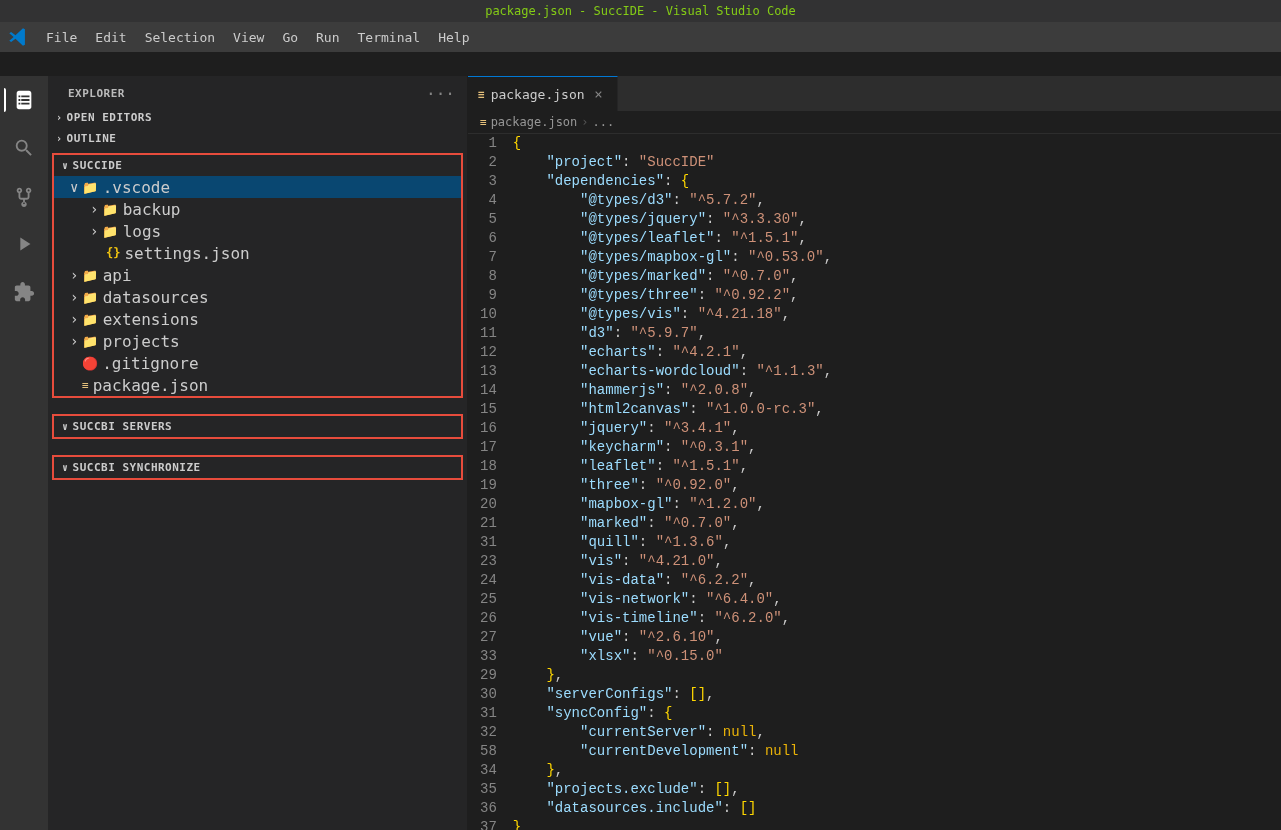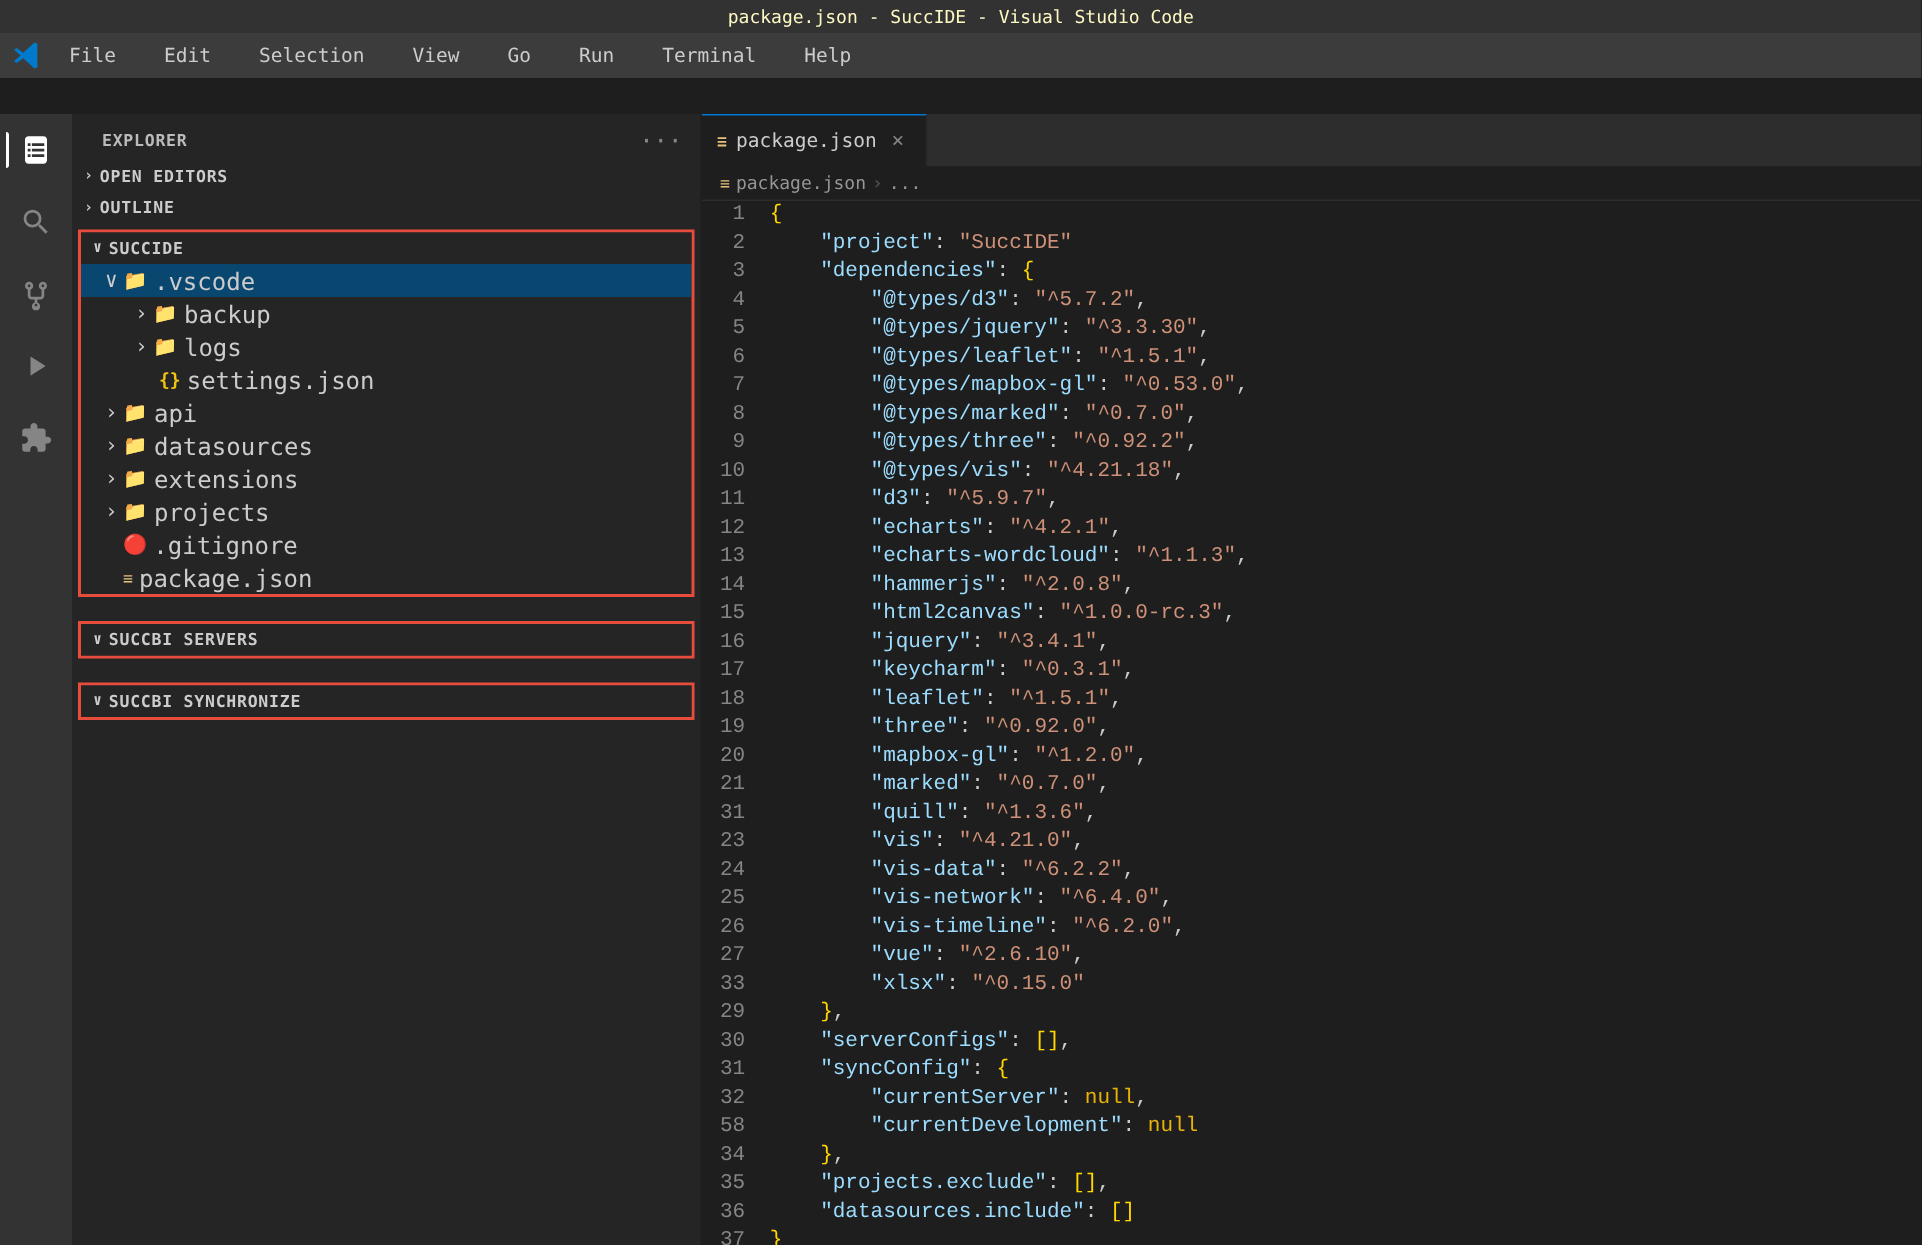--- a/index.html
+++ b/index.html
@@ -15,21 +15,21 @@
       flex-direction: column;
     }
 
     
     .title-bar {
       background: #323233;
       height: 22px;
       display: flex;
       align-items: center;
       justify-content: center;
-      color: #fef9c3;
+      color: #84cc16;
       font-size: 12px;
       flex-shrink: 0;
       position: relative;
     }
     .title-bar-text {
       position: absolute;
       left: 50%;
       transform: translateX(-50%);
       white-space: nowrap;
     }
@@ -301,21 +301,21 @@
   <span class="title-bar-text">package.json - SuccIDE - Visual Studio Code</span>
 </div>
 
 <div class="menu-bar">
 
   <div style="width:20px;height:20px;margin-right:8px;flex-shrink:0;">
     <svg viewBox="0 0 100 100" width="20" height="20">
       <path d="M74.8 6.4L37.3 40.7 15.6 25.3 6.4 30.7l21.9 19.3L6.4 69.3l9.2 5.4 21.7-15.4 37.5 34.3 9.8-4.7V11.1z" fill="#007ACC"></path>
     </svg>
   </div>
-  <div id="menu-items-container" style="display: flex; gap: 16px;">
+  <div id="menu-items-container" style="display: flex; gap: 2px;">
       <div class="menu-item">File</div>
       <div class="menu-item">Edit</div>
       <div class="menu-item">Selection</div>
       <div class="menu-item">View</div>
       <div class="menu-item">Go</div>
       <div class="menu-item">Run</div>
       <div class="menu-item">Terminal</div>
       <div class="menu-item">Help</div>
     </div>
 </div>

